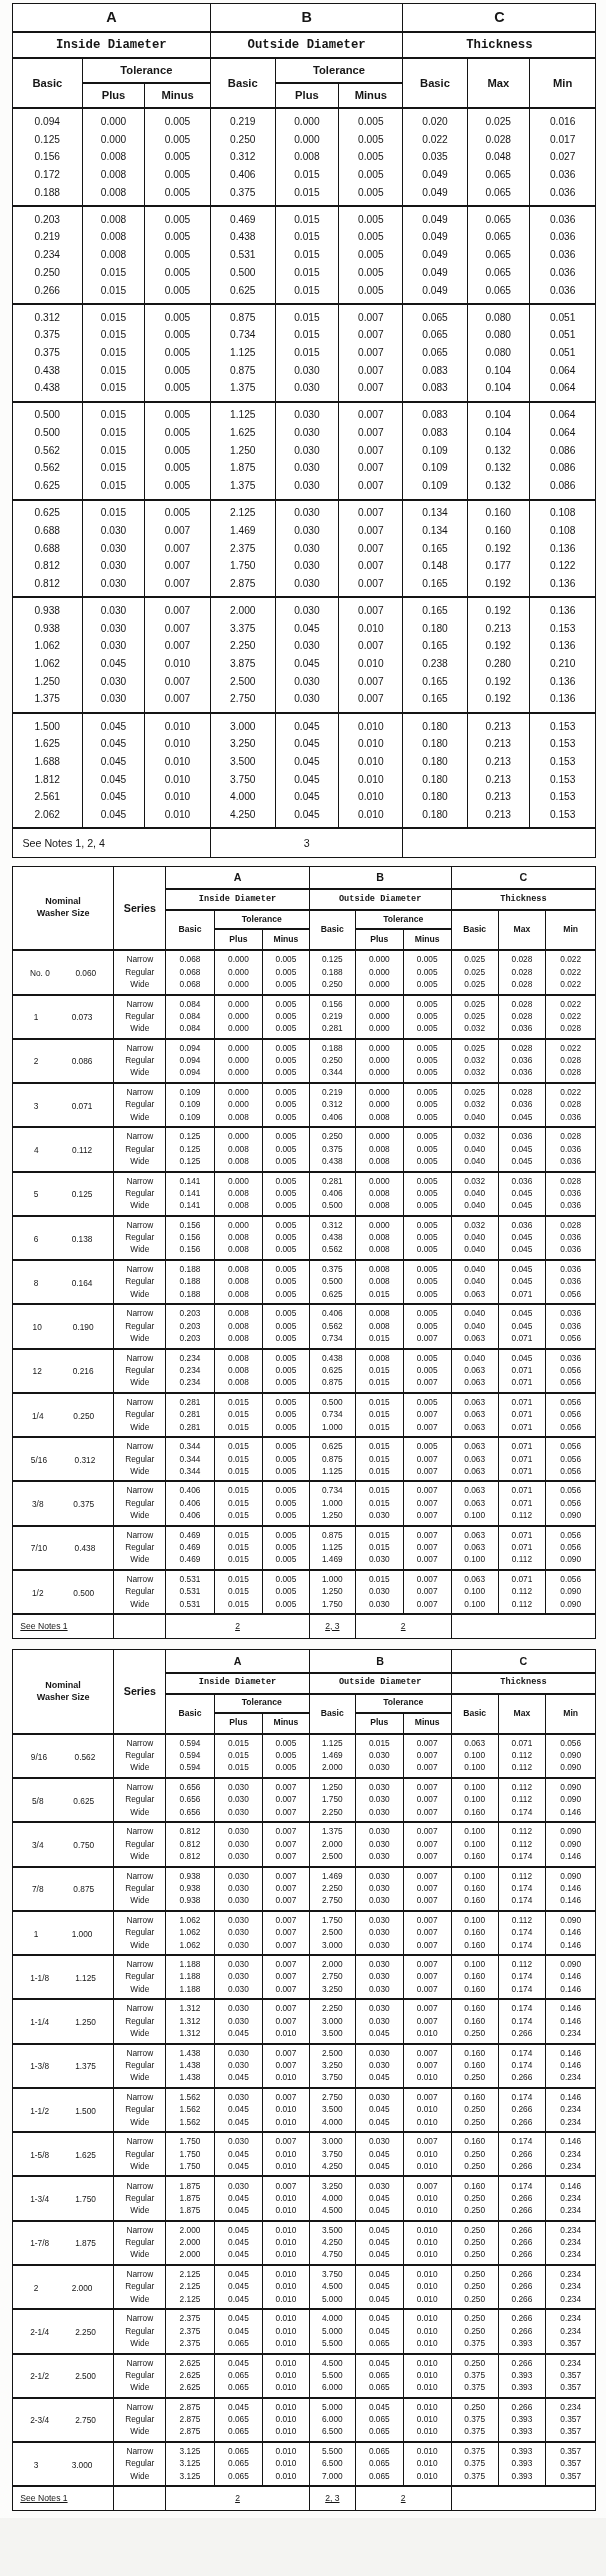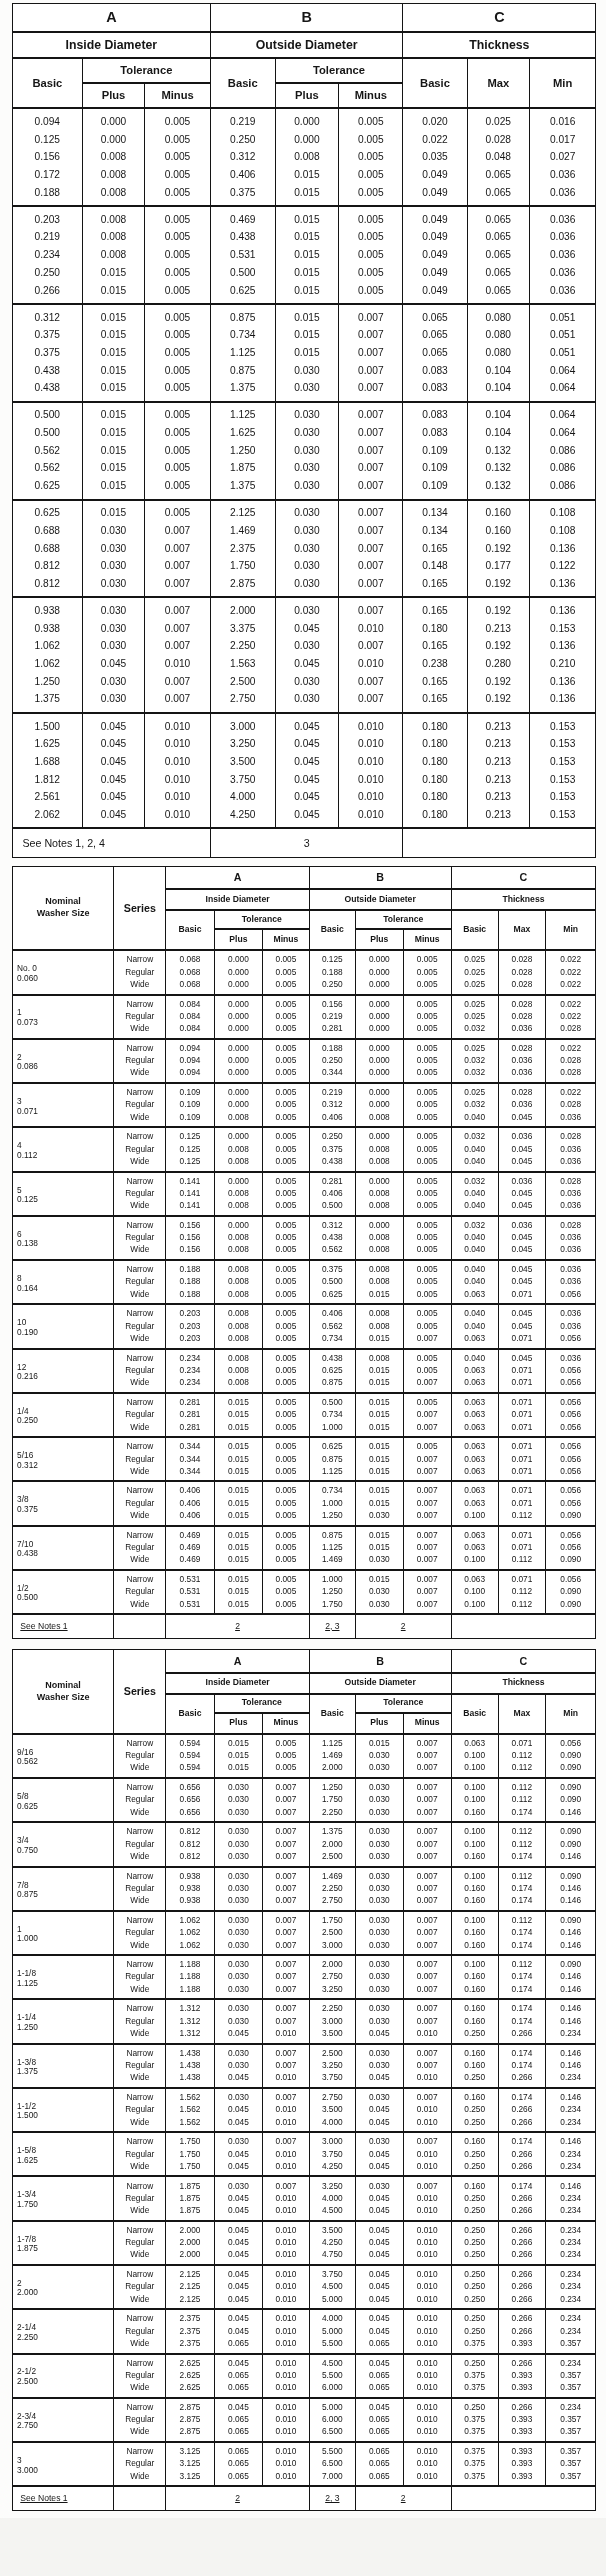--- a/index.html
+++ b/index.html
@@ -18,21 +18,21 @@
     background:#ffffff;border:1.6px solid #141414;
   }
   .spec th,.spec td{
     border-left:1.1px solid #141414;border-right:1.1px solid #141414;
     border-top:0;border-bottom:0;
     text-align:center;vertical-align:middle;padding:0;overflow:hidden;
     font-weight:normal;line-height:1.15;
   }
   .spec thead th{font-weight:bold;}
   .spec thead tr.r1 th{border-bottom:2.7px double #141414;}
-  .spec thead tr.r2 th{border-bottom:2.7px double #141414;}
+  .spec thead tr.r2 th{border-bottom:2.7px double #141414;font-family:Liberation Mono, monospace;}
   .spec thead th.tol{border-bottom:2.1px double #141414;}
   .spec tbody{border-top:2.7px double #141414;}
   .spec tfoot{border-top:2.7px double #141414;}
 
   
   .t1 thead tr.r1 th{height:27px;font-size:14.4px;}
   .t1 thead tr.r2 th{height:24.6px;font-size:12.3px;}
   .t1 thead tr.r3 th{height:22.5px;}
   .t1 thead tr.r4 th{height:23.5px;}
   .t1 thead th.sub{font-size:11.2px;}
@@ -46,21 +46,21 @@
   .tw thead tr.r1 th{height:21.4px;font-size:10.7px;}
   .tw thead tr.r2 th{height:19px;font-size:8.6px;}
   .tw thead tr.r3 th{height:17px;}
   .tw thead tr.r4 th{height:19px;}
   .tw thead th.sub{font-size:8.6px;}
   .tw thead th.serth{font-size:9px;}
   .nomwrap{display:inline-block;width:56px;font-size:9px;font-weight:bold;line-height:1.3;}
   .tw tbody td{height:12.3px;font-size:8.3px;}
   .tw tbody tr:first-child td{padding-top:2.7px;}
   .tw tbody tr:last-child td{padding-bottom:2.7px;}
-  .sizewrap{display:flex;justify-content:space-around;align-items:flex-start;padding:0 4.3px;flex-direction:column;}
+  .sizewrap{display:flex;justify-content:space-around;align-items:flex-start;padding:0 4.3px;}
   .tw tfoot td{height:22.5px;font-size:8.6px;text-decoration:underline;}
   .tw tfoot td.notes{text-align:left;padding-left:7.5px;}
 </style>
 </head>
 <body>
 
 <div class="sheet">
   <div class="tablewrap" id="wrap-t1">
       <table class="spec t1">
         <colgroup>
@@ -417,21 +417,21 @@
             <td>0.030</td>
             <td>0.007</td>
             <td>0.165</td>
             <td>0.192</td>
             <td>0.136</td>
           </tr>
           <tr>
             <td>1.062</td>
             <td>0.045</td>
             <td>0.010</td>
-            <td>1.563</td>
+            <td>3.875</td>
             <td>0.045</td>
             <td>0.010</td>
             <td>0.238</td>
             <td>0.280</td>
             <td>0.210</td>
           </tr>
           <tr>
             <td>1.250</td>
             <td>0.030</td>
             <td>0.007</td>

